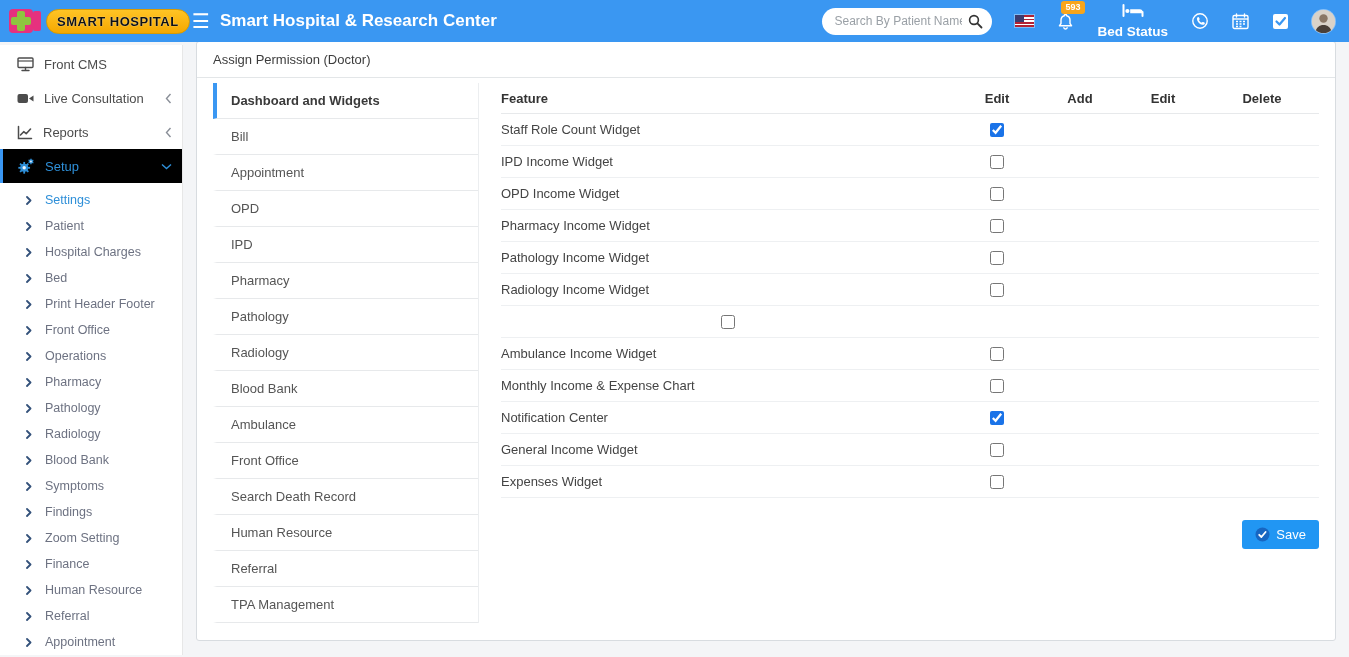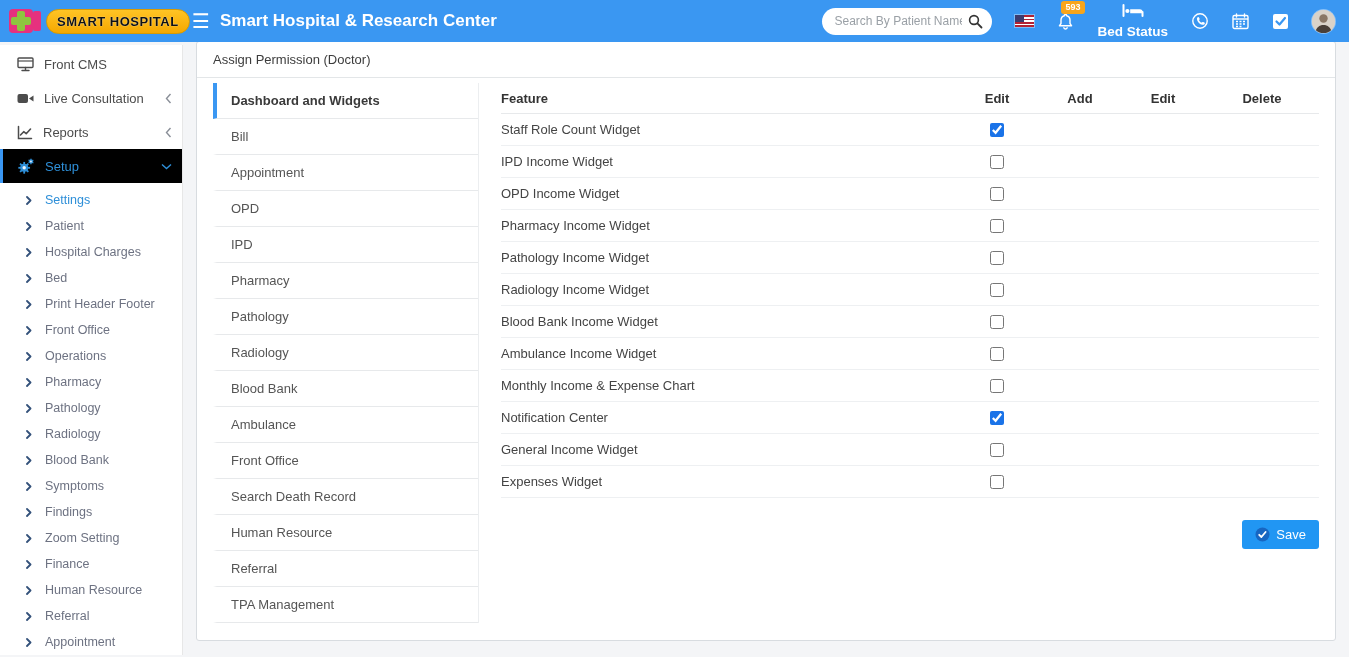--- a/index.html
+++ b/index.html
@@ -495,23 +495,20 @@
                 </div>
     <div class="cell">
                   <input type="checkbox" style="">
                 </div>
     <div class="cell"></div>
     <div class="cell"></div>
     <div class="cell"></div>
   </div>
 
   <div class="trow">
-    <div class="cell feature">
-                  <span class="feature-label">Blood Bank Income Widget</span>
-                </div>
     <div class="cell">
                   <input type="checkbox" style="">
                 </div>
     <div class="cell"></div>
     <div class="cell"></div>
     <div class="cell"></div>
   </div>
 
   <div class="trow">
     <div class="cell feature">

